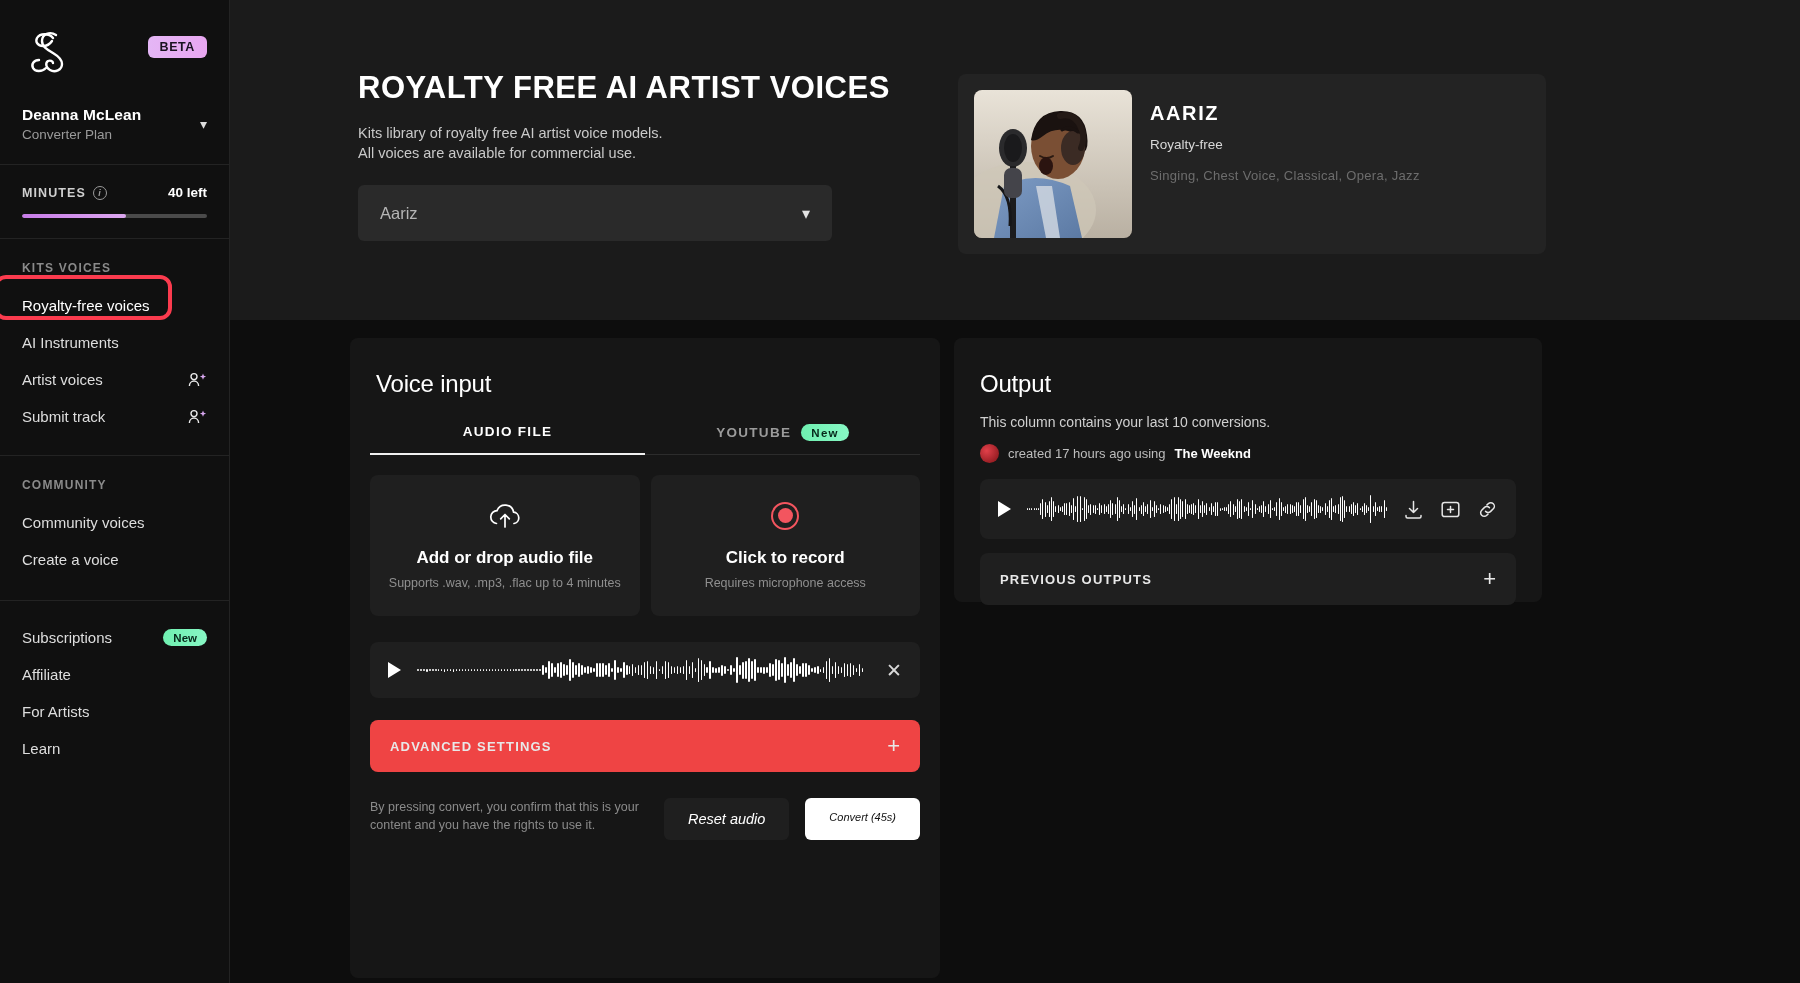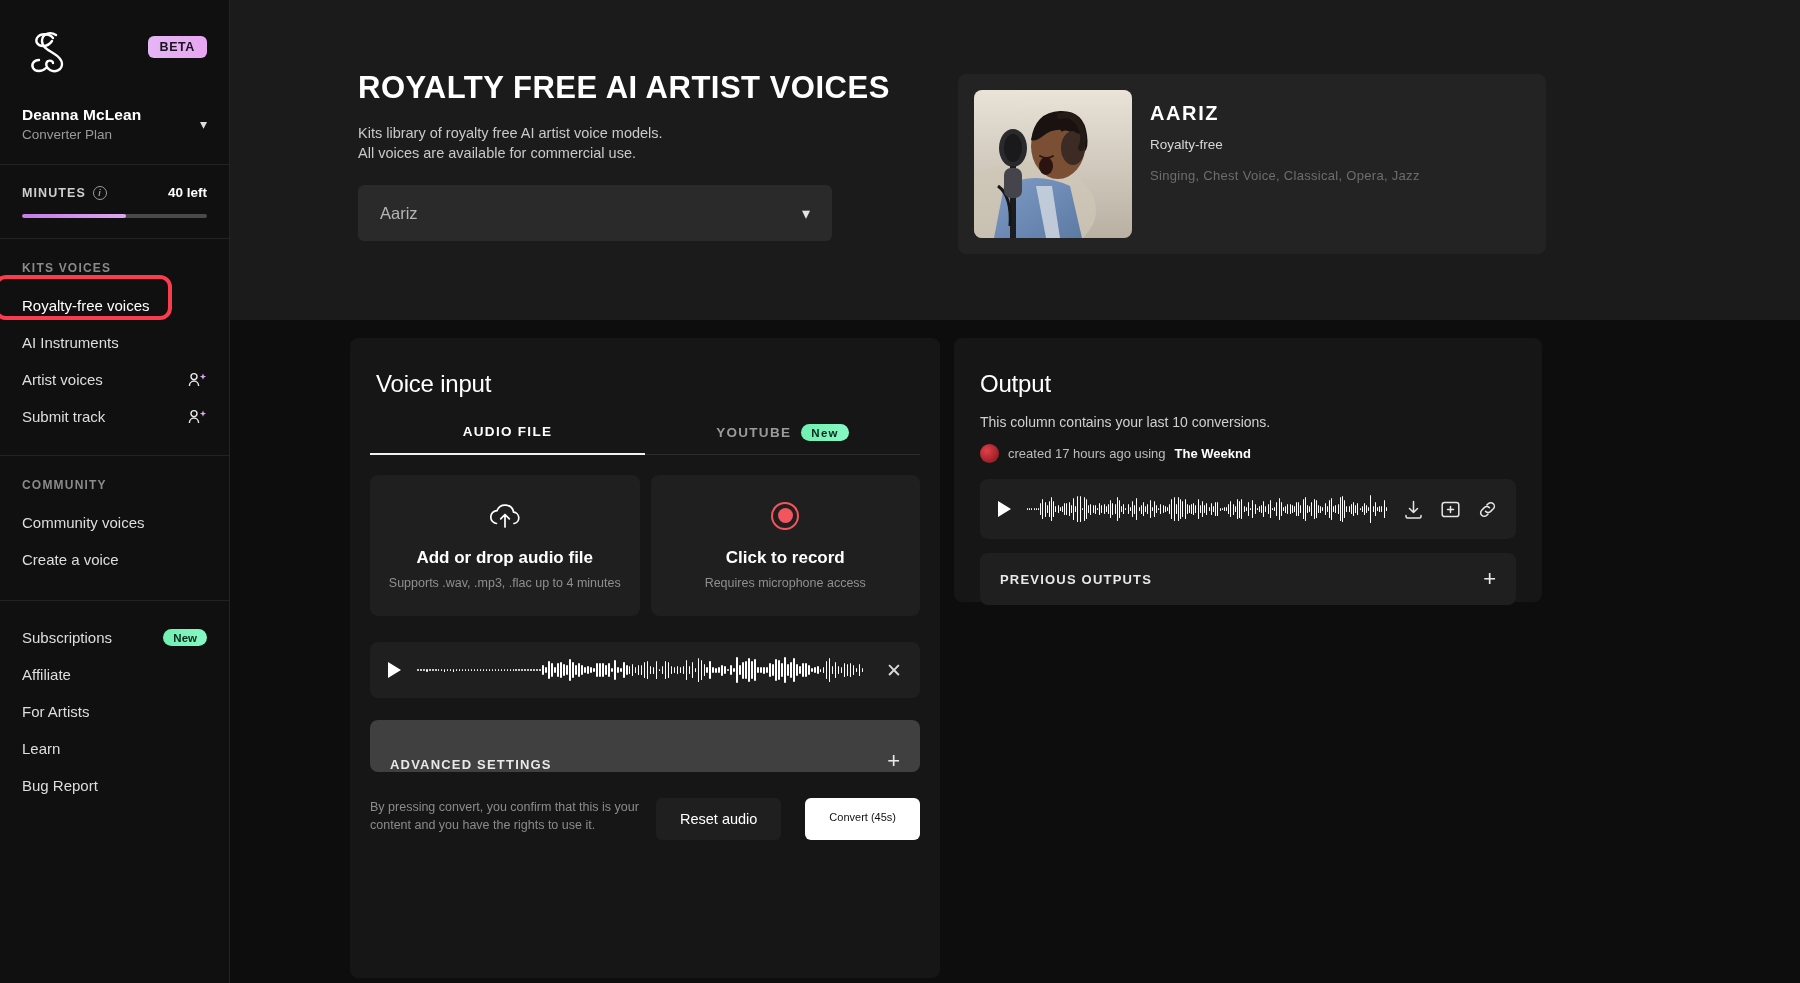--- a/index.html
+++ b/index.html
@@ -135,29 +135,29 @@
   .wavebar {
     margin: 26px 20px 0 20px; background:#1f1f1f; border-radius:8px; height:56px;
     display:flex; align-items:center; padding: 0 18px; gap: 16px;
   }
   .play-tri { width:0;height:0;border-left:13px solid #fff;border-top:8px solid transparent;border-bottom:8px solid transparent; cursor:pointer;}
   .wave { flex:1; height:34px; display:flex; align-items:center; gap:1.4px; overflow:hidden; }
   .wave span { display:block; width:1.6px; background:#ffffff; border-radius:1px; }
   .x-btn { color:#d9d9d9; font-size:19px; cursor:pointer; }
 
   .adv {
-    margin: 22px 20px 0 20px; background:#404040; border-radius:8px; height:52px;
-    display:flex; align-items:flex-end; justify-content:space-between; padding: 0 20px; cursor:pointer;gap:8px;
+    margin: 22px 20px 0 20px; background:#ef4444; border-radius:8px; height:52px;
+    display:flex; align-items:center; justify-content:space-between; padding: 0 20px; cursor:pointer;gap:8px;
   }
   .adv-t { color:#e8e8e8; font-size:13px; font-weight:700; letter-spacing:1.2px; }
   .plus { color:#e8e8e8; font-size:22px; line-height:1; }
 
   .footer-row { display:flex; align-items:flex-start; justify-content:space-between; padding: 26px 20px 0 20px; gap:14px; }
   .legal { color:#8b8b8b; font-size:12.5px; line-height:1.45; max-width:270px; }
-  .btns { display:flex; gap:24px; }
+  .btns { display:flex; gap:16px;font-style:italic; }
   .btn-reset { background:#1f1f1f; color:#fff; font-size:14.5px; border-radius:6px; padding:13px 24px; cursor:pointer; }
   .btn-convert { background:#fff; color:#111; font-size:11px; border-radius:6px; padding:13px 24px; font-weight:500; cursor:pointer; }
 
   .out-sub { color:#d0d0d0; font-size:14px; margin-top: 16px; }
   .out-meta { display:flex; align-items:center; gap:9px; margin-top: 14px; color:#bdbdbd; font-size:13px; }
   .out-av { width:19px;height:19px;border-radius:50%;background:radial-gradient(circle at 35% 35%,#e2404a,#7d1216); flex:0 0 19px;}
   .out-meta b { color:#fff; font-weight:700; }
   .out-player {
     margin-top: 16px; background:#1f1f1f; border-radius:8px; height:60px;
     display:flex; align-items:center; padding: 0 18px; gap:16px;
@@ -258,23 +258,20 @@
         <span class="pill-new">New</span>
       </div>
       <div class="nav-item">
         <span>Affiliate</span>
       </div>
       <div class="nav-item">
         <span>For Artists</span>
       </div>
       <div class="nav-item">
         <span>Learn</span>
-      </div>
-      <div class="nav-item">
-        <span>Bug Report</span>
       </div>
     </div>
 
     <div class="annot"></div>
   </aside>
 
   <main class="main">
     <div class="top-notch"></div>
 
     <section class="hero">

